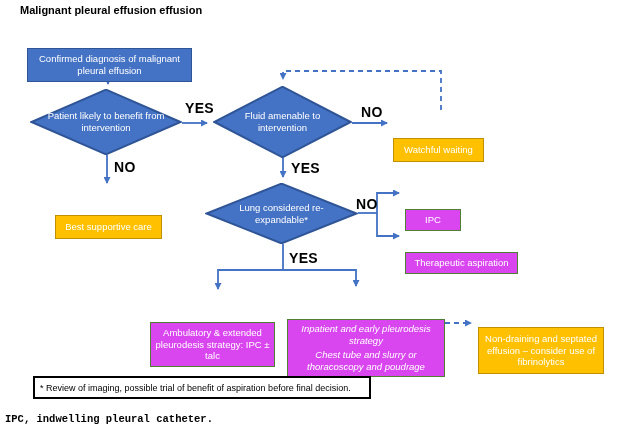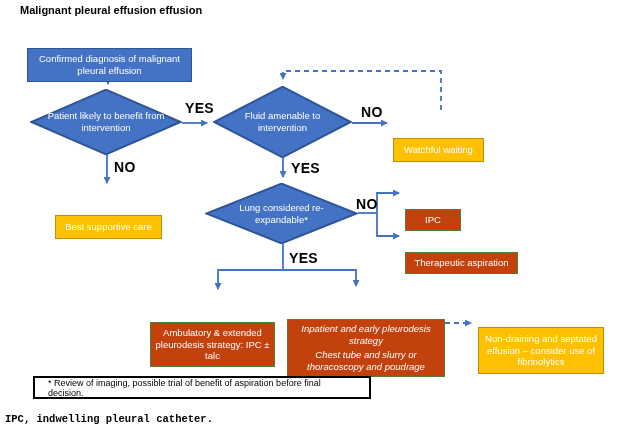--- a/index.html
+++ b/index.html
@@ -13,34 +13,34 @@
   .connectors{position:absolute;left:0;top:0;z-index:1;}
   .edge{fill:none;stroke:#4472C4;stroke-width:1.8px;}
   .edge.dashed{stroke-dasharray:5,4;}
   .node{
     position:absolute;z-index:2;display:flex;align-items:center;justify-content:center;
     text-align:center;color:#ffffff;font-size:9.5px;line-height:1.25;box-sizing:border-box;margin-top:27px;
   }
   .rect{border:1.6px solid;}
   .blue{background:#4472C4;border-color:#2F5597;}
   .orange{background:#FFC000;border-color:#BF9000;}
-  .green{background:#c2410c;border-color:#507E32;}
+  .green{background:#d946ef;border-color:#507E32;}
   .diamond{position:absolute;z-index:2;}
   .diamond svg{position:absolute;left:0;top:0;width:100%;height:100%;}
   .diamond polygon{fill:#4472C4;stroke:#2F5597;stroke-width:2;}
   .diamond-label{
     position:absolute;left:8%;top:0;width:84%;height:100%;display:flex;align-items:center;
     justify-content:center;text-align:center;color:#fff;font-size:9.5px;line-height:1.25;
   }
   .edge-label{
     position:absolute;z-index:3;font-size:14px;font-weight:bold;color:#000;letter-spacing:.3px;
   }
   .footnote{
     position:absolute;z-index:2;box-sizing:border-box;background:#fff;border:2px solid #000;
-    display:flex;align-items:center;padding:0 13px;font-size:9px;color:#000;
+    display:flex;align-items:center;padding:0 5px;font-size:9px;color:#000;
   }
   .abbrev{
     position:absolute;left:5px;top:413px;font-size:10.5px;font-weight:bold;color:#000;z-index:2;font-family:Liberation Mono, monospace;
   }
   .stack{display:flex;flex-direction:column;gap:2px;font-style:italic;}
 </style>
 </head>
 <body>
 
 <div class="canvas">

